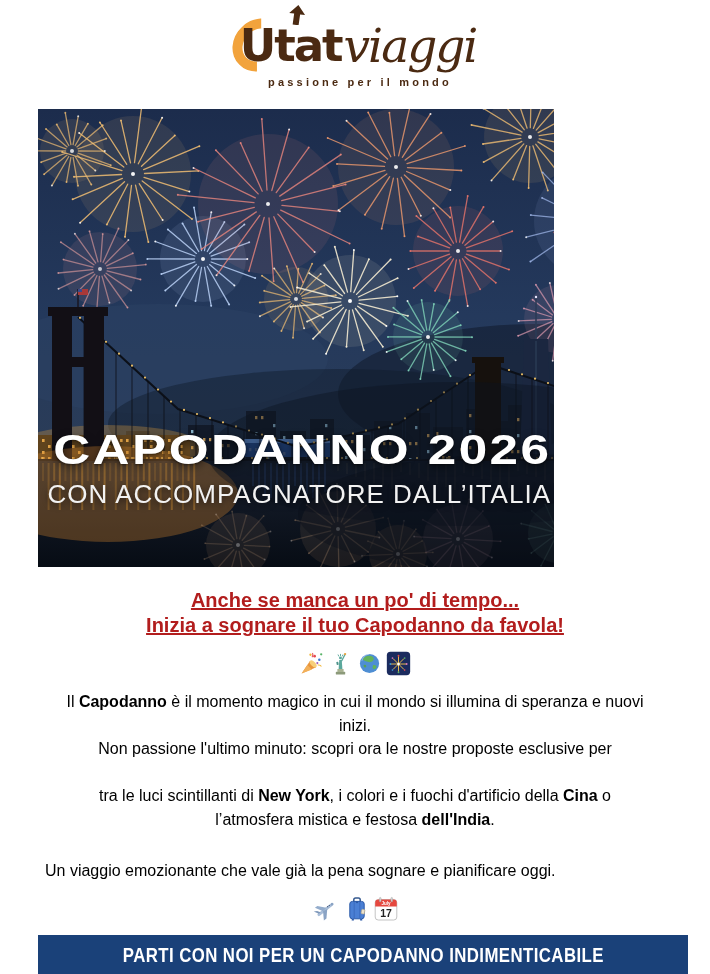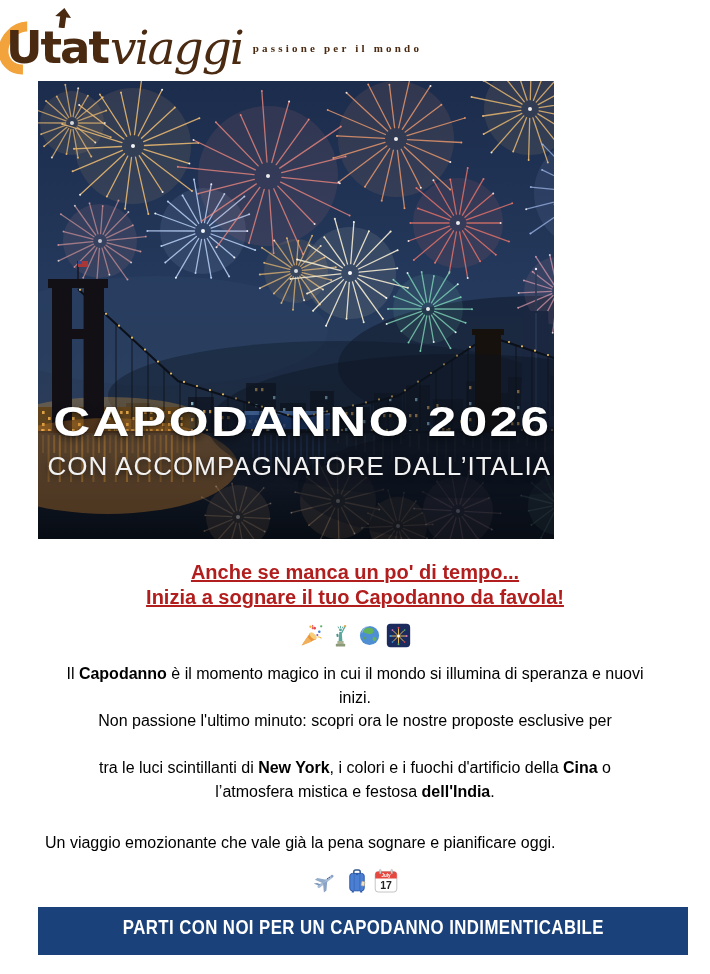--- a/index.html
+++ b/index.html
@@ -1,31 +1,31 @@
 <!DOCTYPE html>
 <html><head>
 <meta charset="utf-8">
 <style>
   html,body{margin:0;padding:0;}
   body{
     width:710px;height:974px;overflow:hidden;background:#ffffff;
     font-family:"Liberation Sans", sans-serif;position:relative;
   }
   
-  .logo-wrap{height:81px;display:flex;flex-direction:row;align-items:center;justify-content:flex-start;padding-top:14px;box-sizing:border-box;}
+  .logo-wrap{height:109px;display:flex;flex-direction:column;align-items:center;justify-content:flex-start;padding-top:14px;box-sizing:border-box;}
   .logo-row{display:flex;align-items:center;height:62px;position:relative;}
   .crescent{width:50px;height:56px;border:10px solid #f2a33c;border-radius:50%;
     border-right-color:transparent;border-top-color:transparent;transform:rotate(45deg);
     margin-right:-44px;box-sizing:border-box;}
   .brand-bold{font-family:"DejaVu Sans", sans-serif;font-weight:bold;font-size:45px;color:#4b2a12;
     letter-spacing:-2px;position:relative;z-index:2;line-height:1;}
   .brand-arrow{position:absolute;left:52px;top:-9px;z-index:3;}
   .brand-italic{font-family:"DejaVu Serif", serif;font-style:italic;font-size:47px;color:#4b2a12;
     letter-spacing:-2px;line-height:1;margin-left:2px;}
-  .tagline{font-size:11px;font-weight:bold;color:#4b2a12;letter-spacing:3.2px;margin-top:0px;padding-left:10px;font-family:Liberation Serif, serif;}
+  .tagline{font-size:11px;font-weight:bold;color:#4b2a12;letter-spacing:3.2px;margin-top:0px;padding-left:10px;}
   
   .hero{position:relative;width:516px;height:458px;margin:0 16px 0 38px;overflow:hidden;background:#0369a1;}
   .hero svg{display:block;}
   .hero-title{position:absolute;right:3px;top:318px;color:#ffffff;font-weight:bold;font-size:42px;
     letter-spacing:2px;transform:scaleX(1.22);transform-origin:right center;white-space:nowrap;
     text-shadow:0 3px 8px rgba(0,0,0,.55),0 1px 2px rgba(0,0,0,.45);line-height:1.1;}
   .hero-sub{position:absolute;right:3px;top:371px;color:#f2f2f2;font-size:26px;letter-spacing:1px;
     white-space:nowrap;text-shadow:0 2px 6px rgba(0,0,0,.55);line-height:1.1;font-weight:normal;}
   
   .headline{margin-top:21px;text-align:center;color:#b21d1d;font-weight:bold;font-size:20px;line-height:25px;text-decoration:underline;}

